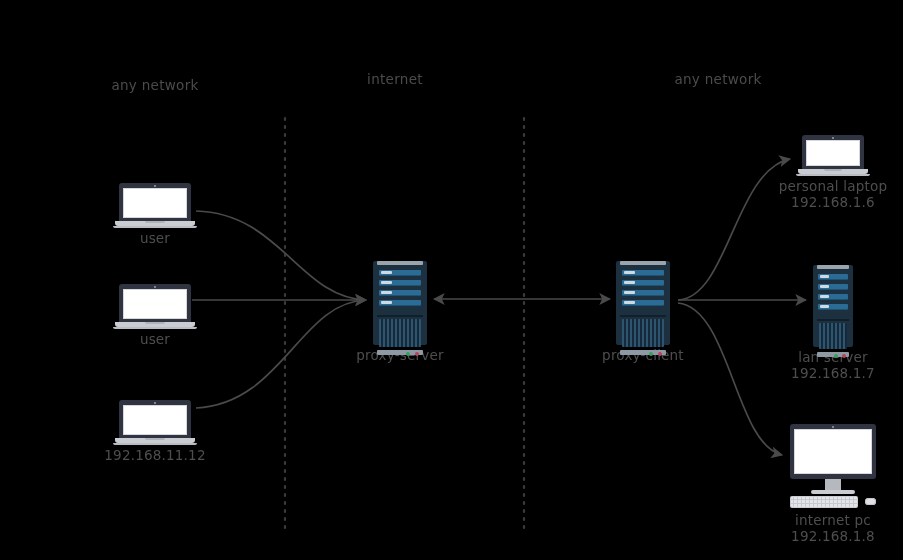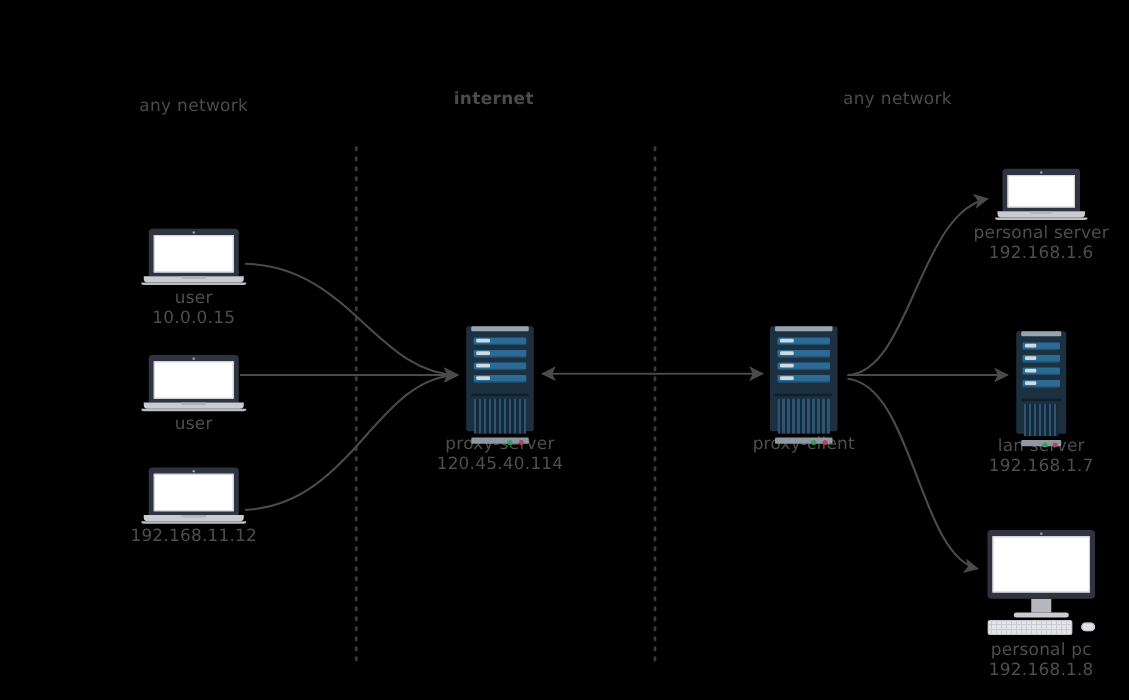--- a/index.html
+++ b/index.html
@@ -271,57 +271,56 @@
     <path d="M 196 408 C 282 404, 300 302, 366 300" fill="none" stroke="#4a4a4a" stroke-width="1.7" marker-end="url(#arrow)"></path>
 
     <path d="M 434 299 L 610 299" fill="none" stroke="#4a4a4a" stroke-width="1.7" marker-start="url(#arrowStart)" marker-end="url(#arrow)"></path>
 
     <path d="M 678 300 C 728 298, 735 170, 790 159" fill="none" stroke="#4a4a4a" stroke-width="1.7" marker-end="url(#arrow)"></path>
     <path d="M 678 300 L 806 300" fill="none" stroke="#4a4a4a" stroke-width="1.7" marker-end="url(#arrow)"></path>
     <path d="M 678 303 C 730 308, 735 444, 782 455" fill="none" stroke="#4a4a4a" stroke-width="1.7" marker-end="url(#arrow)"></path>
   </svg>
 
   <div class="zone-label" style="left:155px; top:77px;">any network</div>
-  <div class="zone-label" style="left:395px; top:71px;font-weight:bold;">internet</div>
+  <div class="zone-label" style="left:395px; top:71px;">internet</div>
   <div class="zone-label" style="left:718px; top:71px;">any network</div>
 
   <div class="node" style="left:155px; top:183px;">
     <div class="laptop" style="width:72px;">
       <div class="lid" style="height:38px;">
         <div class="cam"></div>
         <div class="screen"></div>
       </div>
       <div class="base" style="width:80px; margin-left:-4px;">
         <div class="notch"></div>
       </div>
       <div class="foot" style="width:84px; margin-left:-6px;"></div>
     </div>
     <div class="caption">
       <span>user</span>
-      <span class="ip">10.0.0.15</span>
     </div>
   </div>
 
   <div class="node" style="left:155px; top:284px;">
     <div class="laptop" style="width:72px;">
       <div class="lid" style="height:38px;">
         <div class="cam"></div>
         <div class="screen"></div>
       </div>
       <div class="base" style="width:80px; margin-left:-4px;">
         <div class="notch"></div>
       </div>
       <div class="foot" style="width:84px; margin-left:-6px;"></div>
     </div>
     <div class="caption">
       <span>user</span>
     </div>
   </div>
 
-  <div class="node" style="left:155px; top:374px;">
+  <div class="node" style="left:155px; top:400px;">
     <div class="laptop" style="width:72px;">
       <div class="lid" style="height:38px;">
         <div class="cam"></div>
         <div class="screen"></div>
       </div>
       <div class="base" style="width:80px; margin-left:-4px;">
         <div class="notch"></div>
       </div>
       <div class="foot" style="width:84px; margin-left:-6px;"></div>
     </div>
@@ -351,21 +350,20 @@
       <div class="grille"></div>
       <div class="footbar">
         <div class="leds">
           <div class="led green"></div>
           <div class="led red"></div>
         </div>
       </div>
     </div>
     <div class="caption">
       <span>proxy-server</span>
-      <span class="ip">120.45.40.114</span>
     </div>
   </div>
 
   <div class="node" style="left:643px; top:258px;">
     <div class="server" style="width:54px; height:84px;">
       <div class="top-strip"></div>
       <div class="bays">
         <div class="bay">
             <div class="handle"></div>
           </div>
@@ -398,21 +396,21 @@
       <div class="lid" style="height:34px;">
         <div class="cam"></div>
         <div class="screen"></div>
       </div>
       <div class="base" style="width:70px; margin-left:-4px;">
         <div class="notch"></div>
       </div>
       <div class="foot" style="width:74px; margin-left:-6px;"></div>
     </div>
     <div class="caption">
-      <span>personal server</span>
+      <span>personal laptop</span>
       <span class="ip">192.168.1.6</span>
     </div>
   </div>
 
   <div class="node" style="left:833px; top:262px;">
     <div class="server" style="width:40px; height:82px;">
       <div class="top-strip"></div>
       <div class="bays" style="padding:5px 5px 4px 5px;">
         <div class="bay">
             <div class="handle" style="width:9px;"></div>
@@ -449,18 +447,18 @@
         <div class="mscreen"></div>
       </div>
       <div class="neck"></div>
       <div class="stand"></div>
       <div class="periph">
         <div class="keyboard"></div>
         <div class="mouse"></div>
       </div>
     </div>
     <div class="caption">
-      <span>personal pc</span>
+      <span>internet pc</span>
       <span class="ip">192.168.1.8</span>
     </div>
   </div>
 
 </div>
 
 </body></html>

